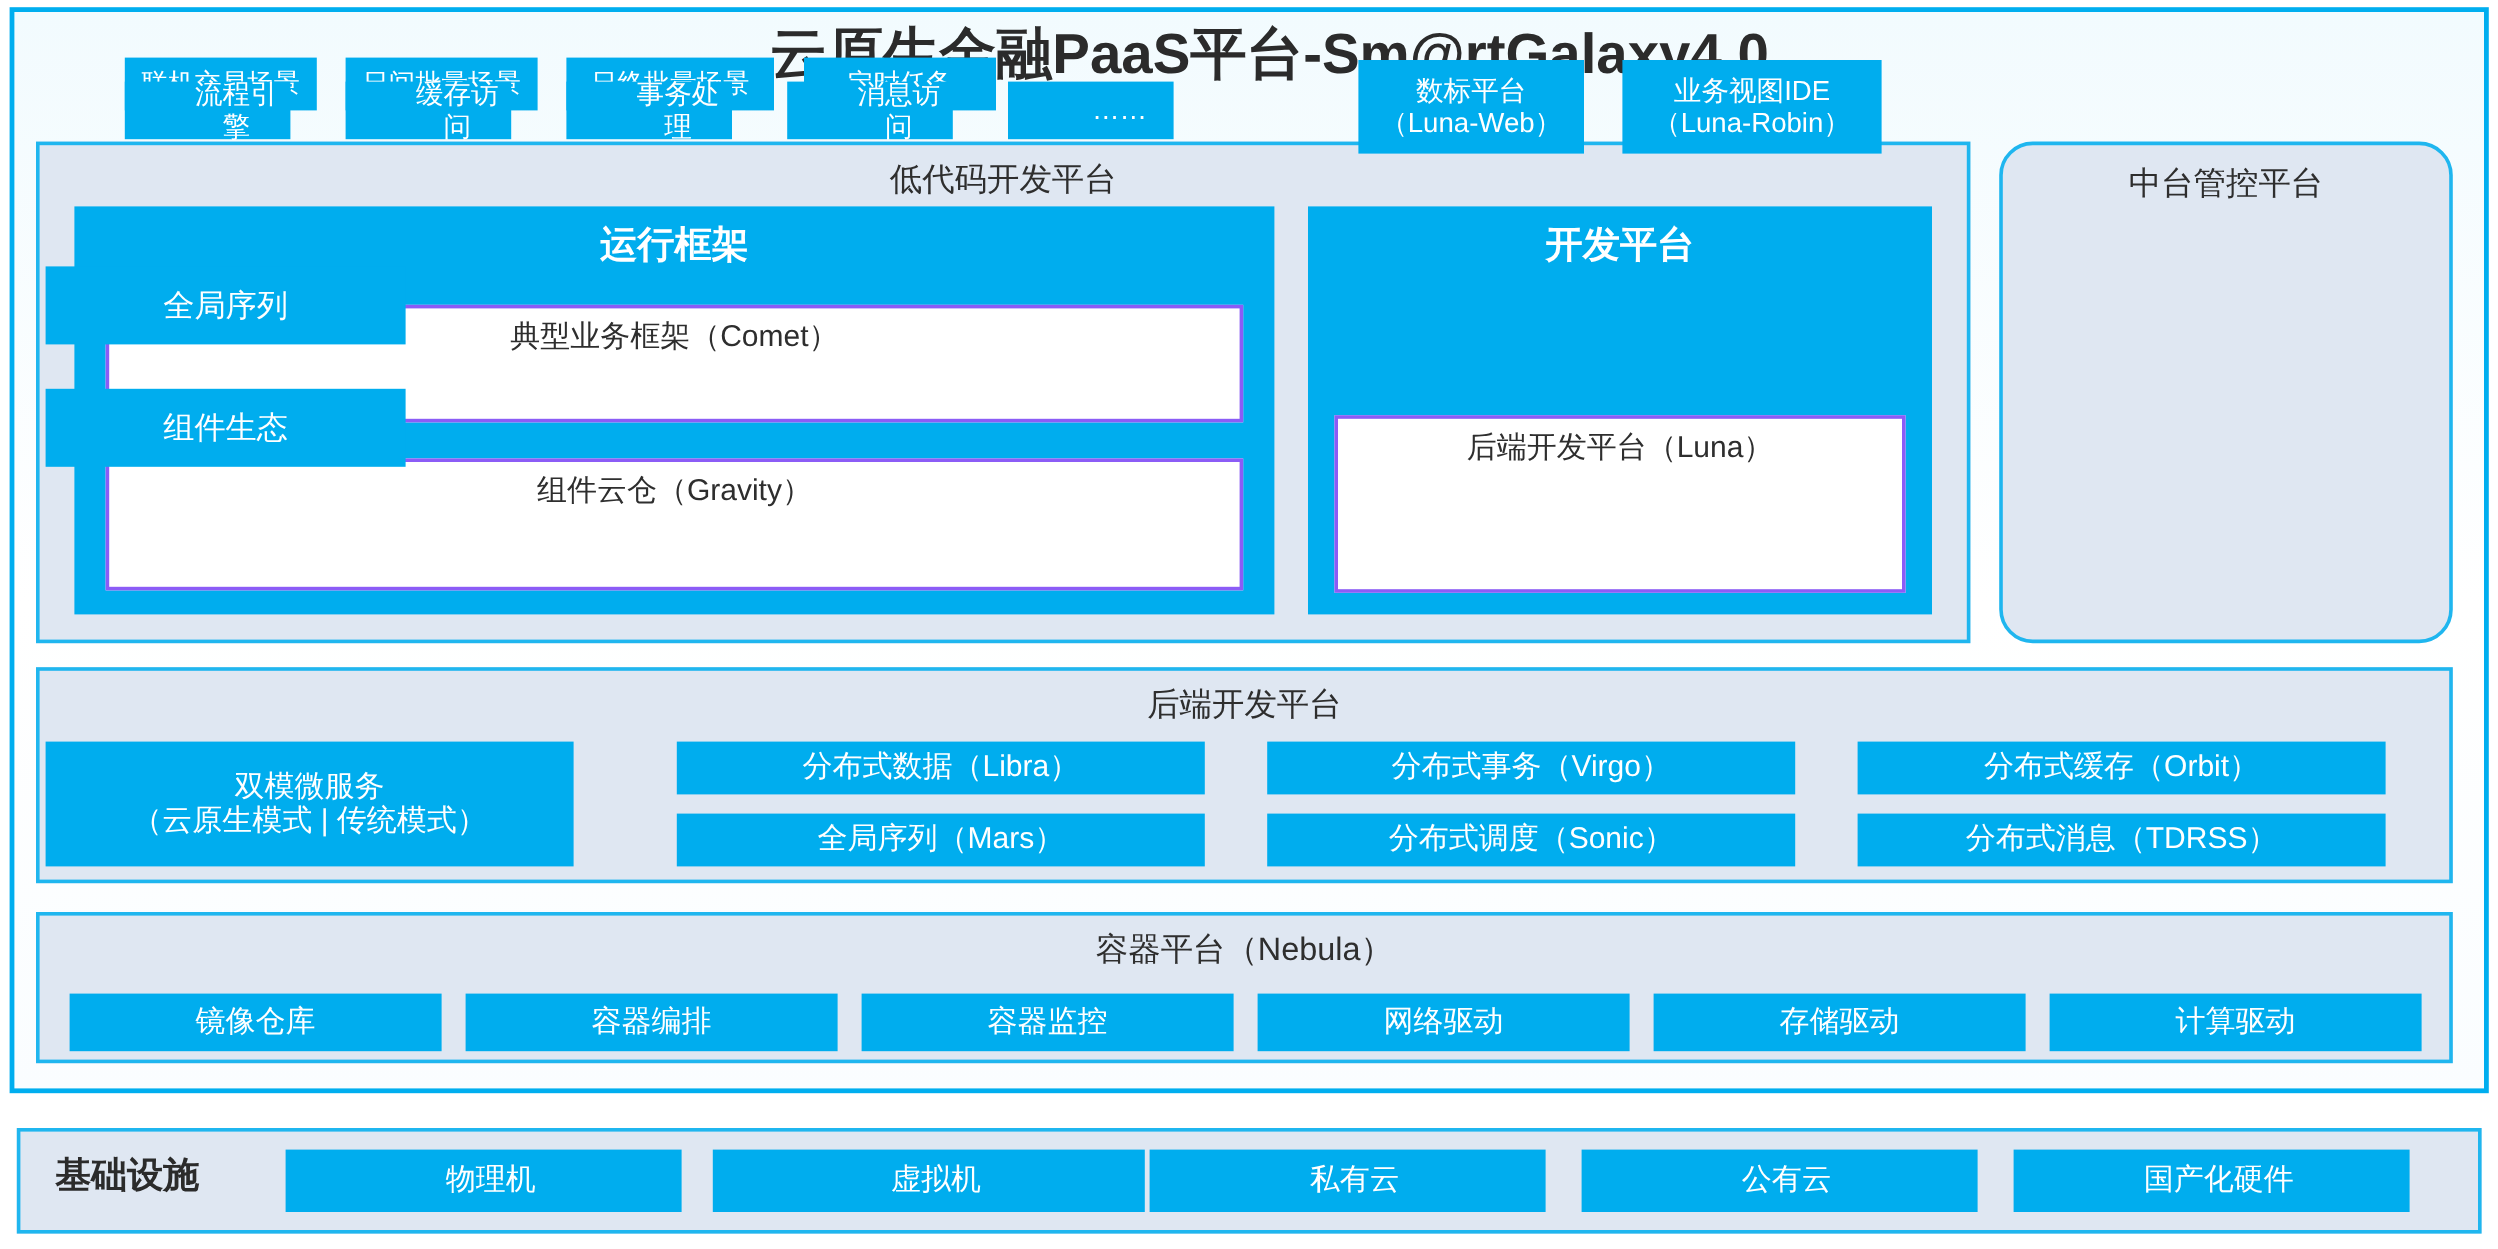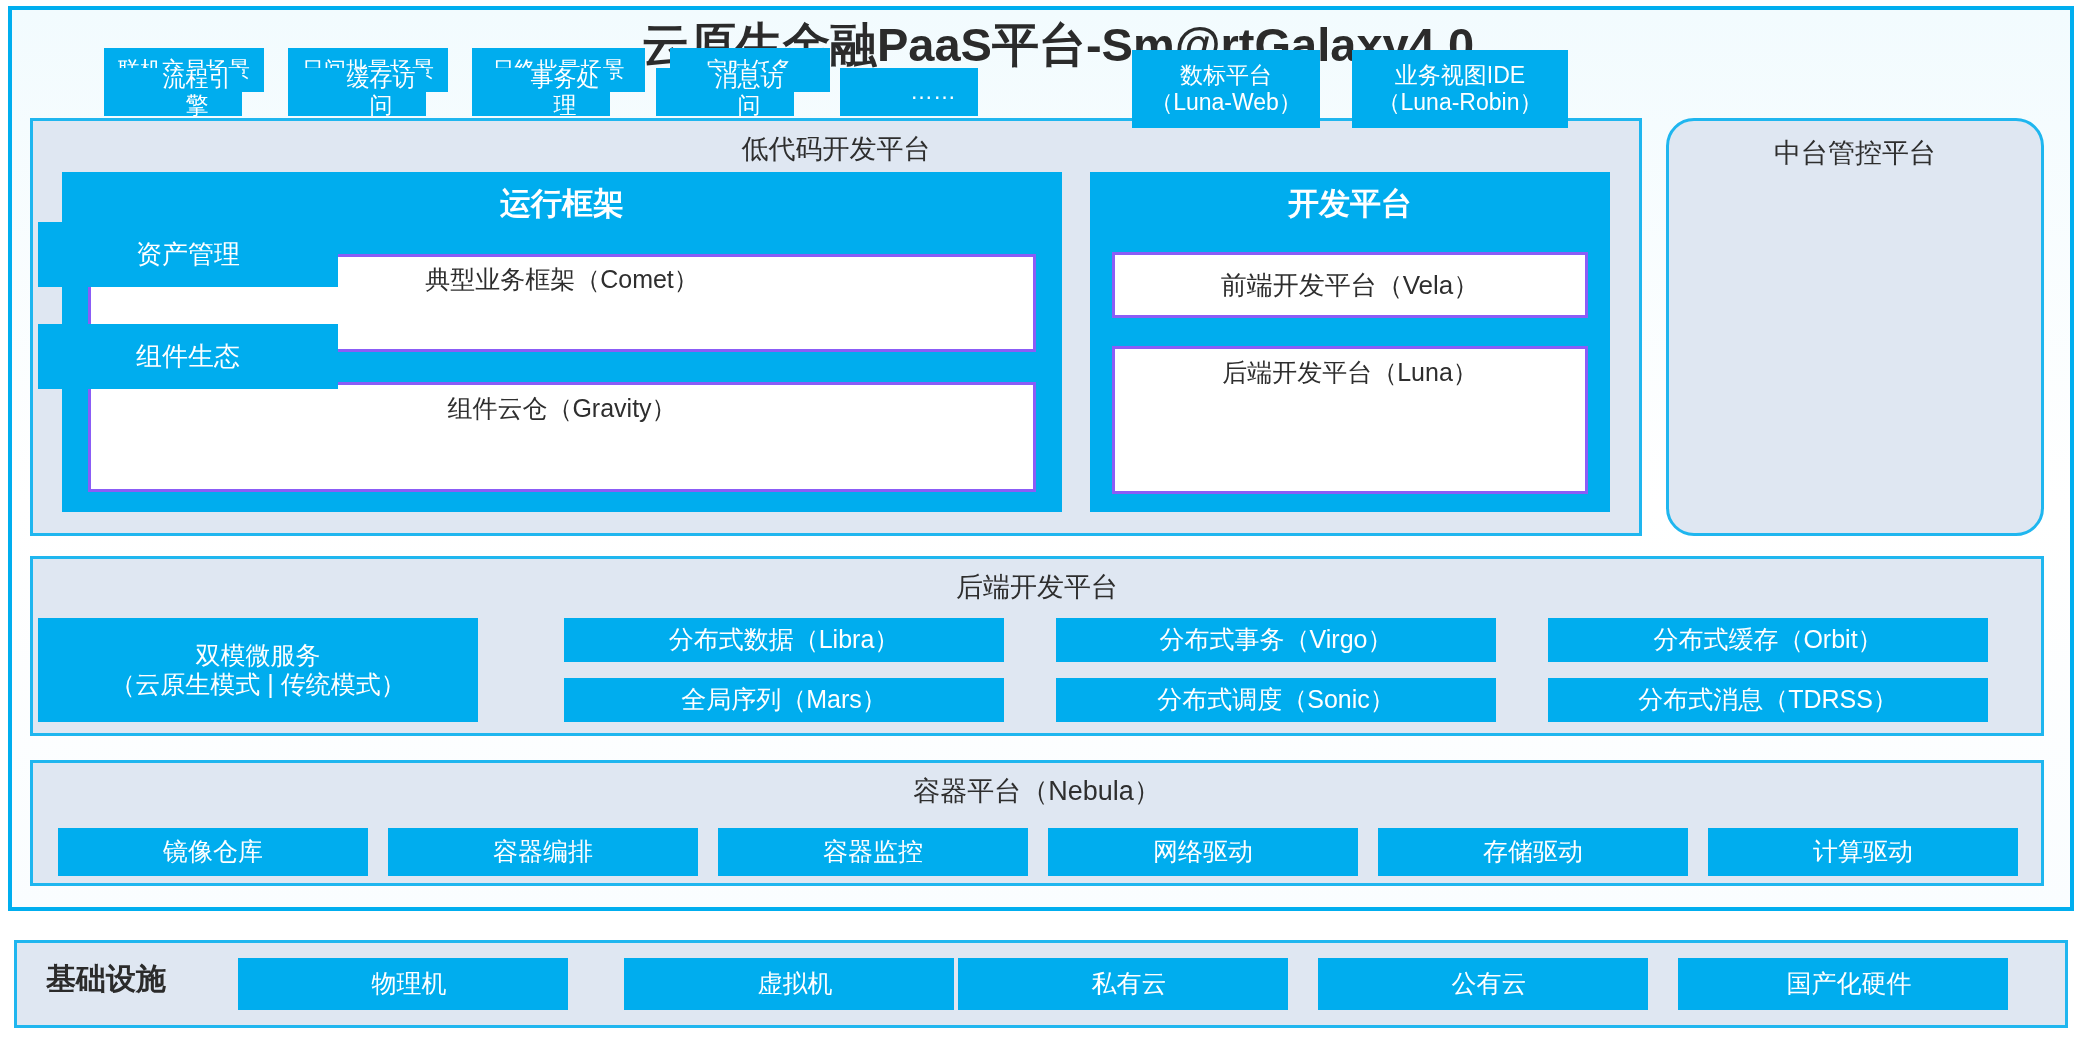--- a/index.html
+++ b/index.html
@@ -222,40 +222,37 @@
   <div class="blue gravity-chip" style="left:104px; width:138px;">流程引擎</div>
   <div class="blue gravity-chip" style="left:288px; width:138px;">缓存访问</div>
   <div class="blue gravity-chip" style="left:472px; width:138px;">事务处理</div>
   <div class="blue gravity-chip" style="left:656px; width:138px;">消息访问</div>
   <div class="blue gravity-chip" style="left:840px; width:138px;">……</div>
 
   <div class="blue-head" id="devplat-block">
     <div class="blue-head-title" id="devplat-title">开发平台</div>
   </div>
 
-  <div class="wcard" id="vela-card">
-    <span id="vela-label">前端开发平台（Vela）</span>
-  </div>
 
   <div class="wcard" id="luna-card">
     <div class="wcard-title" id="luna-title">后端开发平台（Luna）</div>
   </div>
   <div class="blue luna-chip" style="left:1132px; width:188px;">
     <span>数标平台</span>
     <span>（Luna-Web）</span>
   </div>
   <div class="blue luna-chip" style="left:1352px; width:216px;">
     <span>业务视图IDE</span>
     <span>（Luna-Robin）</span>
   </div>
 
   <div class="panel" id="mid-panel">
     <div class="panel-title" id="mid-title">中台管控平台</div>
   </div>
-  <div class="blue mid-chip" style="top:222px;">资产管理</div>
+  <div class="blue mid-chip" style="top:222px;">全局序列</div>
   <div class="blue mid-chip" style="top:324px;">组件生态</div>
 
   <div class="panel" id="dist-panel">
     <div class="panel-title" id="dist-title">后端开发平台</div>
   </div>
   <div class="blue" id="dual-chip">
     <span>双模微服务</span>
     <span>（云原生模式 | 传统模式）</span>
   </div>
   <div class="blue dist-chip" style="left:564px;  top:618px; width:440px;">分布式数据（Libra）</div>
@@ -271,18 +268,18 @@
   <div class="blue cont-chip" style="left:58px;   width:310px;">镜像仓库</div>
   <div class="blue cont-chip" style="left:388px;  width:310px;">容器编排</div>
   <div class="blue cont-chip" style="left:718px;  width:310px;">容器监控</div>
   <div class="blue cont-chip" style="left:1048px; width:310px;">网络驱动</div>
   <div class="blue cont-chip" style="left:1378px; width:310px;">存储驱动</div>
   <div class="blue cont-chip" style="left:1708px; width:310px;">计算驱动</div>
 
   <div class="panel" id="infra-panel"></div>
   <div id="infra-label">基础设施</div>
   <div class="blue infra-chip" style="left:238px;  width:330px;">物理机</div>
-  <div class="blue infra-chip" style="left:624px;  width:330px;">虚拟机</div>
+  <div class="blue infra-chip" style="left:594px;  width:360px;">虚拟机</div>
   <div class="blue infra-chip" style="left:958px;  width:330px;">私有云</div>
   <div class="blue infra-chip" style="left:1318px; width:330px;">公有云</div>
   <div class="blue infra-chip" style="left:1678px; width:330px;">国产化硬件</div>
 
 </div>
 
 </body></html>

